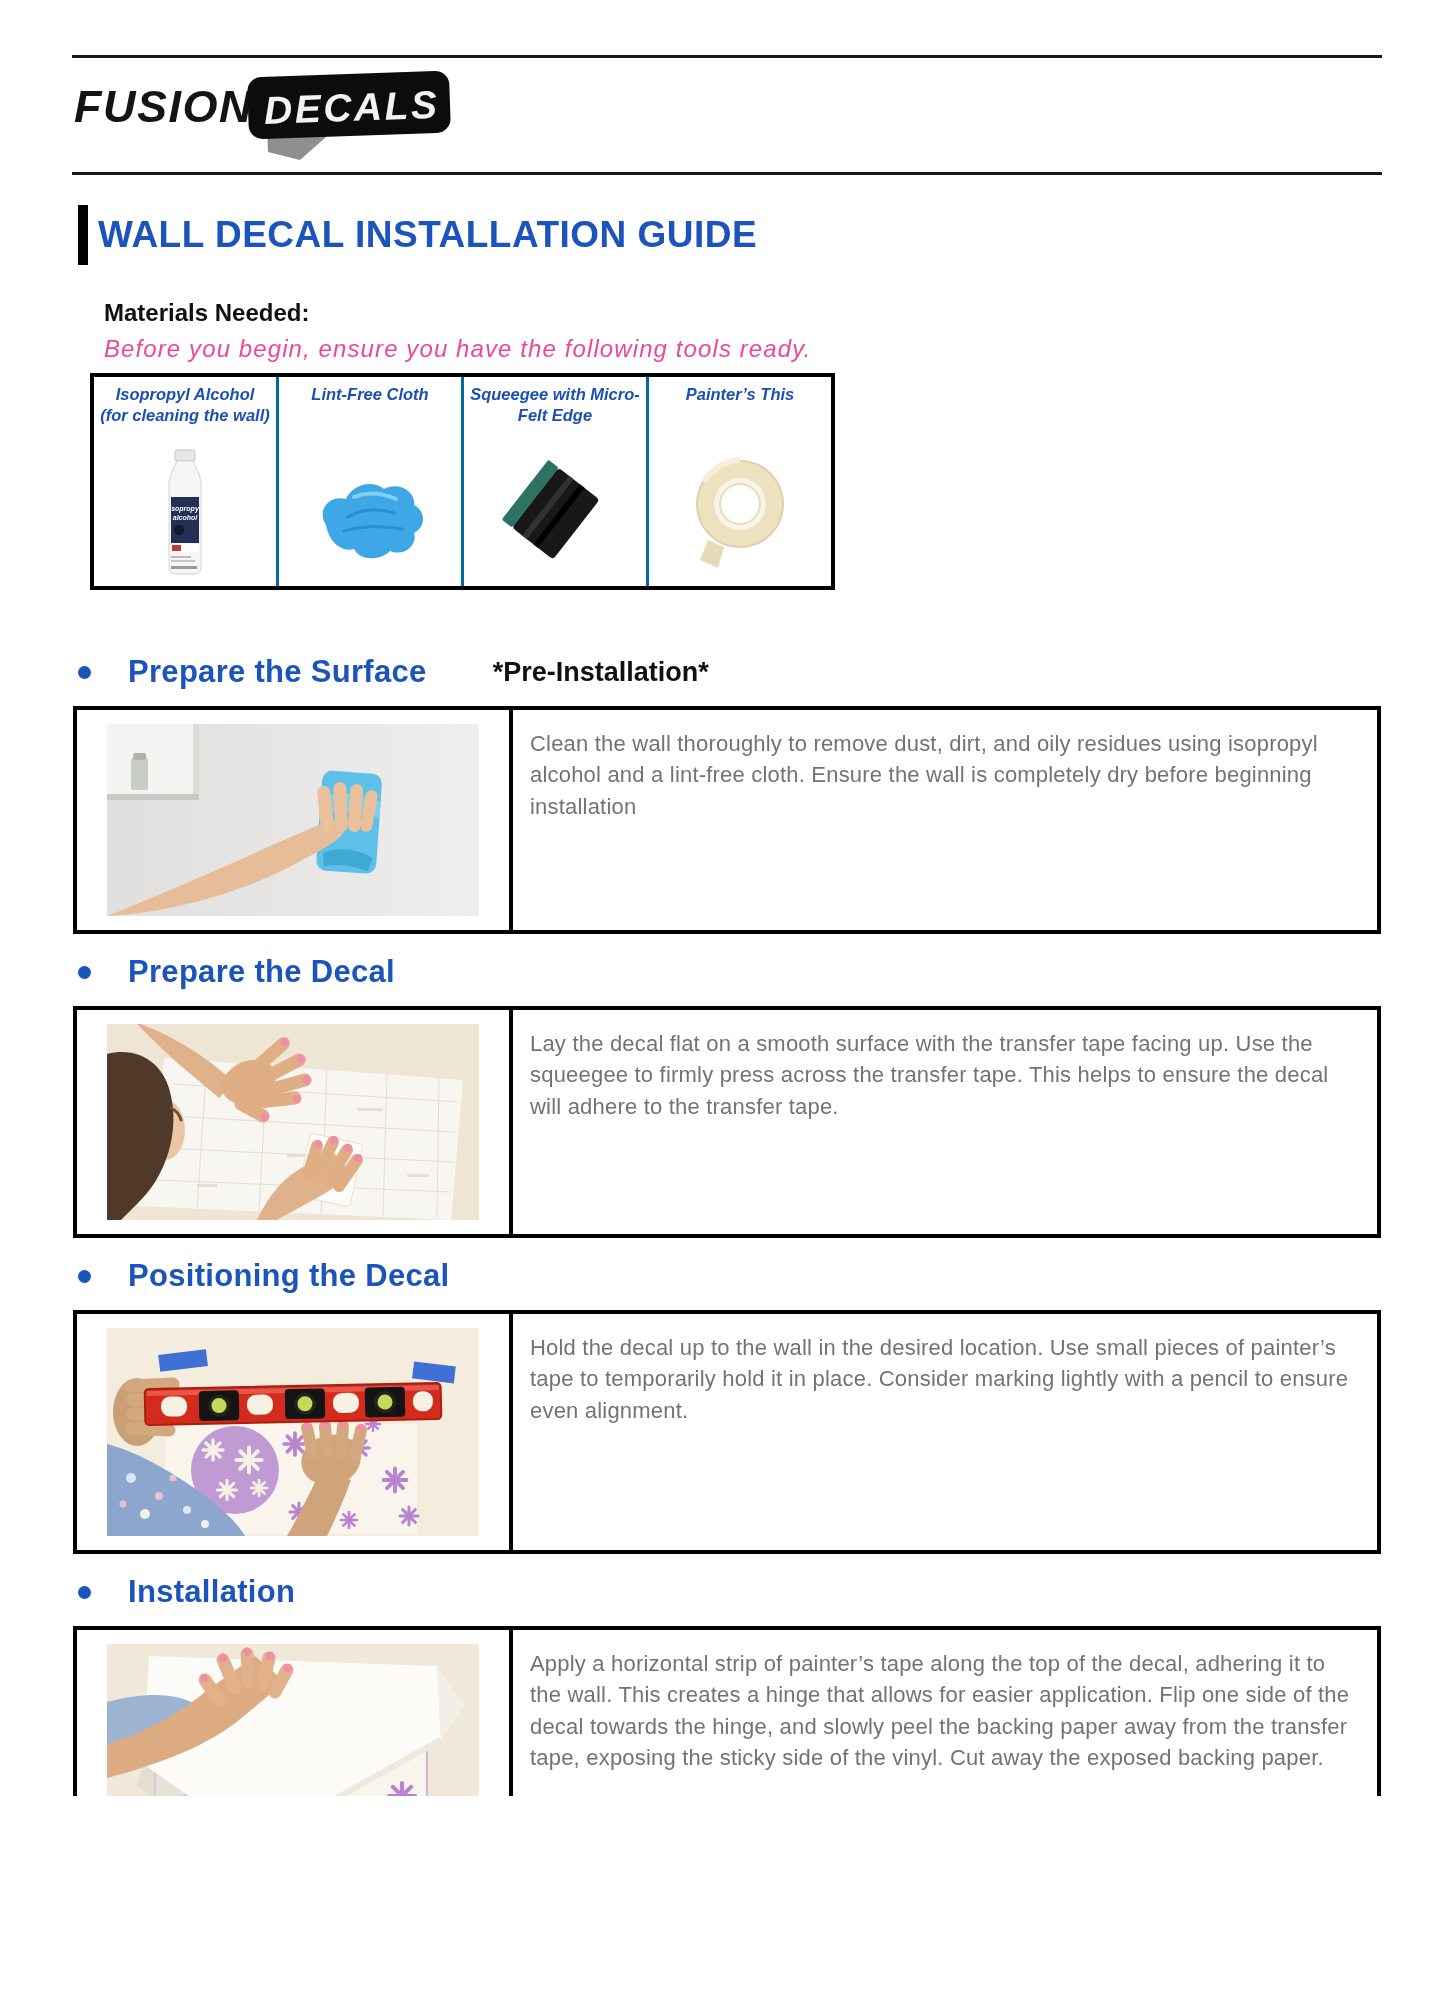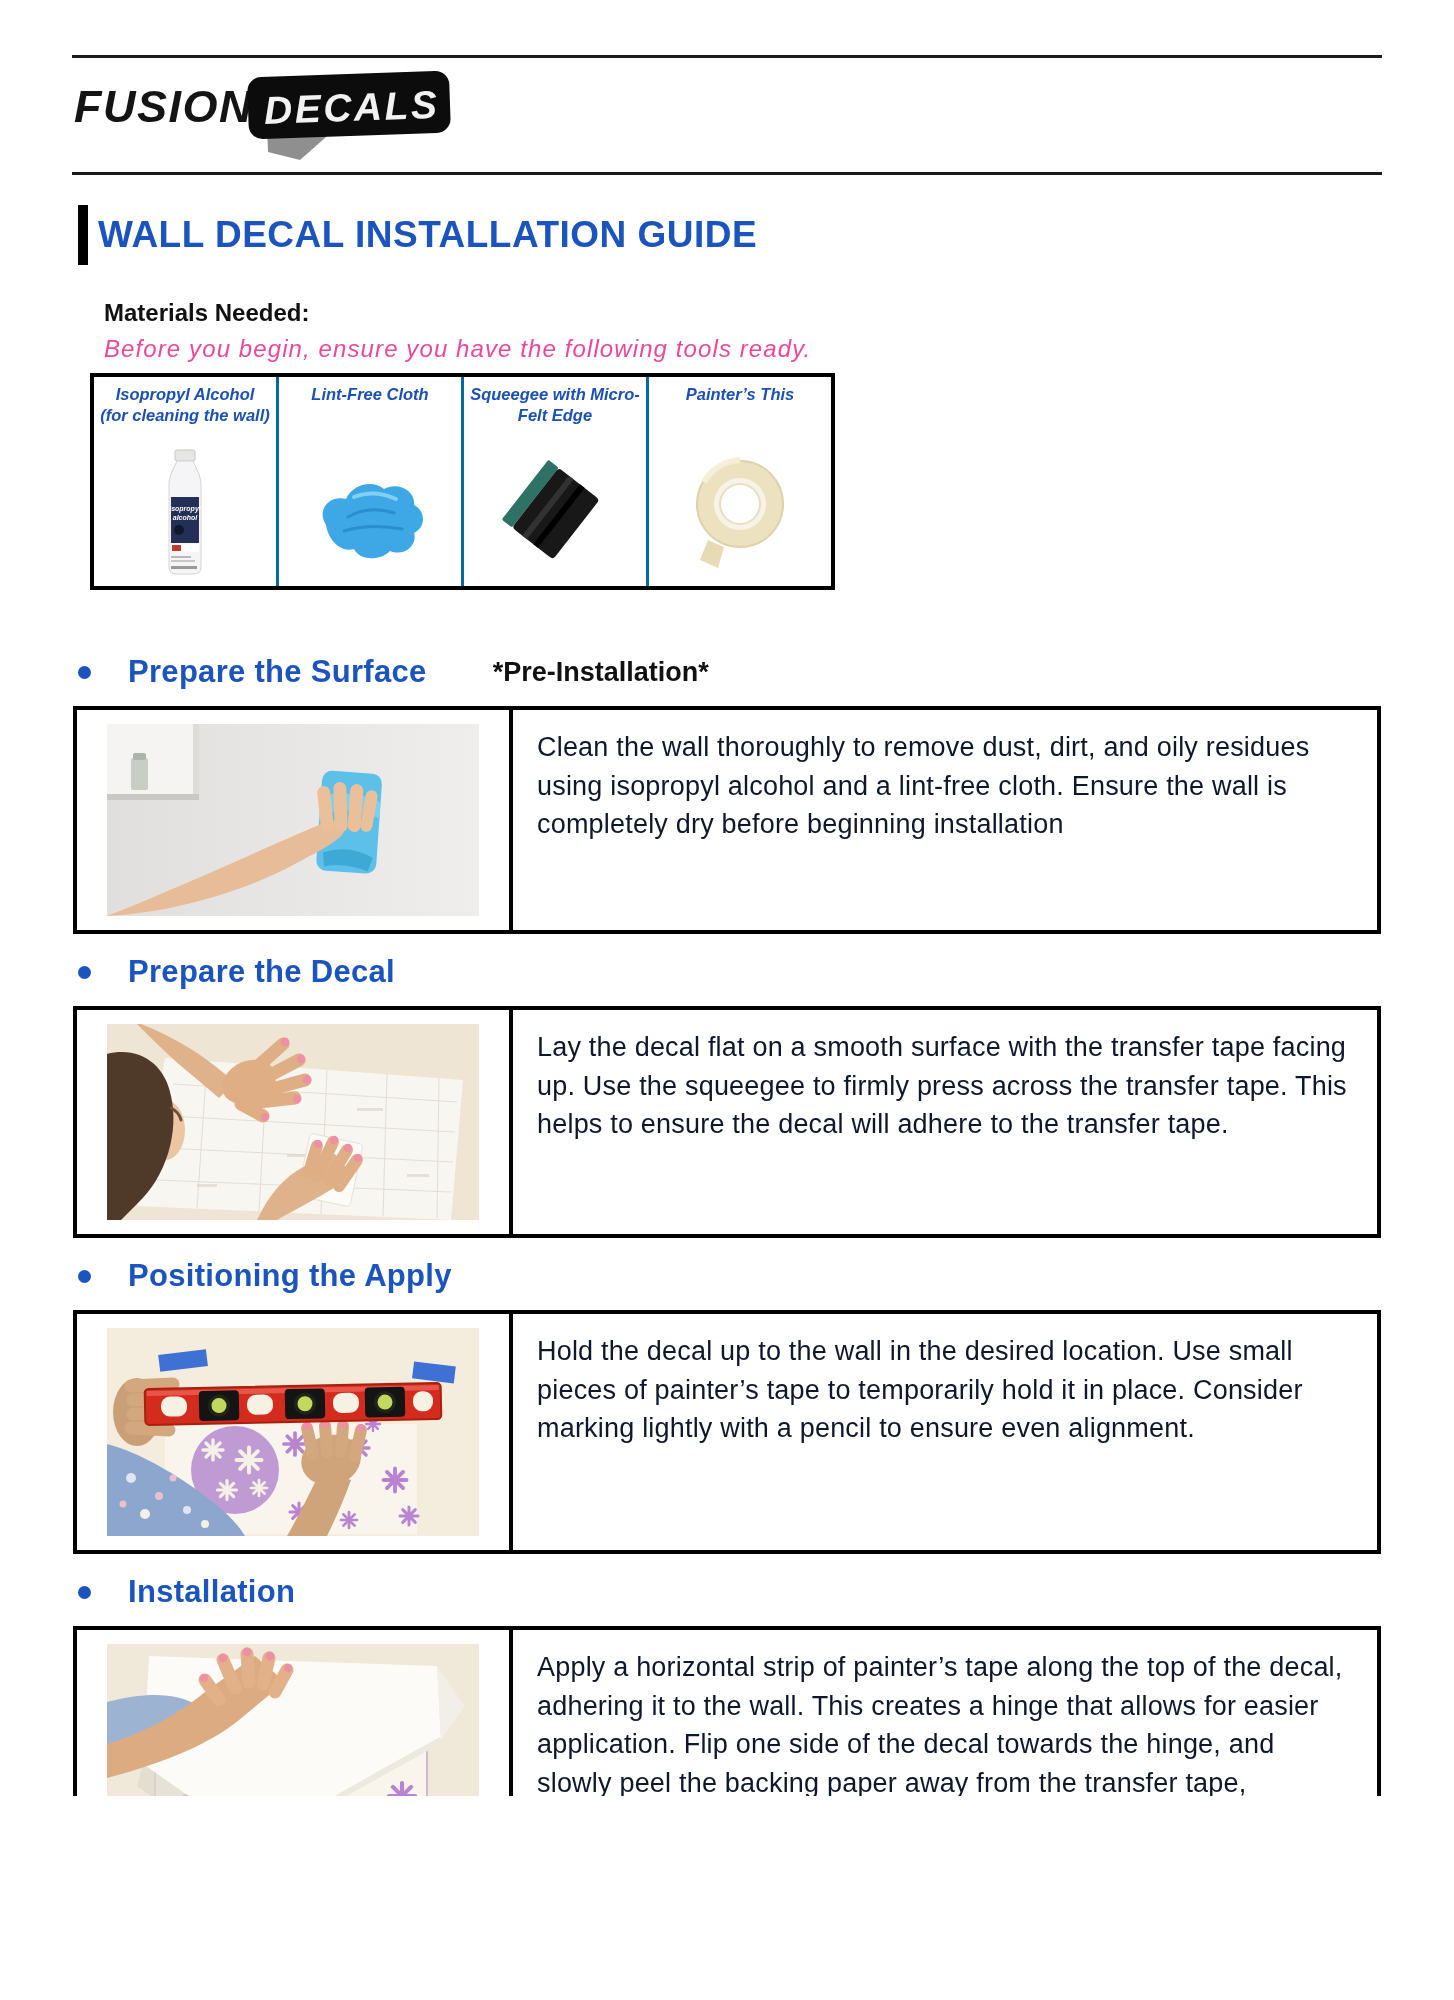--- a/index.html
+++ b/index.html
@@ -28,21 +28,21 @@
   
   .section{margin-top:20px;}
   .section.first{margin-top:64px;}
   .section-heading{display:flex;align-items:center;margin:0 0 16px 78px;gap:12px;}
   .bullet{width:13px;height:13px;border-radius:50%;background:#1c54bd;margin-right:25px;flex:0 0 auto;}
   h2.section-title{margin:0;font-size:31px;font-weight:bold;letter-spacing:.3px;color:#1c54bd;}
   .section-note{margin-left:54px;font-size:27px;font-weight:bold;color:#111;}
   .row-box{display:flex;border:4px solid #000;margin:0 73px;background:#fff;}
   .img-cell{flex:0 0 auto;width:402px;border-right:4px solid #000;padding:14px 15px;
     display:flex;align-items:center;justify-content:center;}
-  .text-cell{flex:1;padding:18px 24px 14px;font-size:27px;line-height:1.43;letter-spacing:.2px;color:#0f172a;}
+  .text-cell{flex:1;padding:18px 17px 14px;font-size:22px;line-height:1.43;letter-spacing:.2px;color:#737373;}
   svg{display:block;}
 </style>
 </head>
 <body>
 
 <svg width="0" height="0" style="position:absolute" aria-hidden="true">
   <defs>
     <g id="star8" fill="none" stroke-linecap="round">
       <line x1="-10" y1="0" x2="10" y2="0"></line>
         <line x1="0" y1="-10" x2="0" y2="10"></line>
@@ -243,21 +243,21 @@
           </g>
         </svg>
       </div>
       <div class="text-cell">Lay the decal flat on a smooth surface with the transfer tape facing up. Use the squeegee to firmly press across the transfer tape. This helps to ensure the decal will adhere to the transfer tape.</div>
     </div>
   </div>
 
   <div class="section">
     <div class="section-heading">
       <span class="bullet"></span>
-      <h2 class="section-title">Positioning the Apply</h2>
+      <h2 class="section-title">Positioning the Decal</h2>
     </div>
     <div class="row-box">
       <div class="img-cell">
         <svg width="372" height="208" viewBox="0 0 372 208">
           <rect width="372" height="208" fill="#f4ecdd"></rect>
           <rect x="52" y="24" width="48" height="17" fill="#3f70d4" transform="rotate(-7 76 32)"></rect>
           <rect x="306" y="36" width="42" height="17" fill="#3f70d4" transform="rotate(7 327 44)"></rect>
           <rect x="58" y="96" width="252" height="110" fill="#fbf8f2" opacity=".75"></rect>
           <circle cx="128" cy="142" r="44" fill="#bd95d2" opacity=".95"></circle>
           <g stroke="#f6f1e6">

